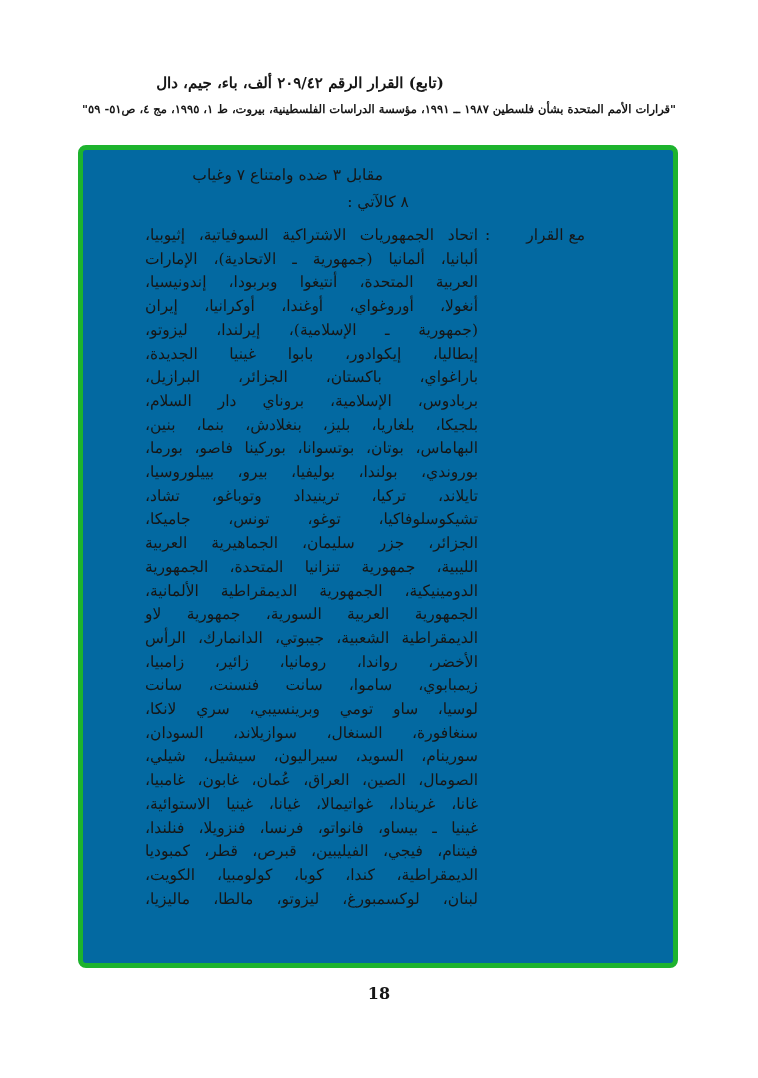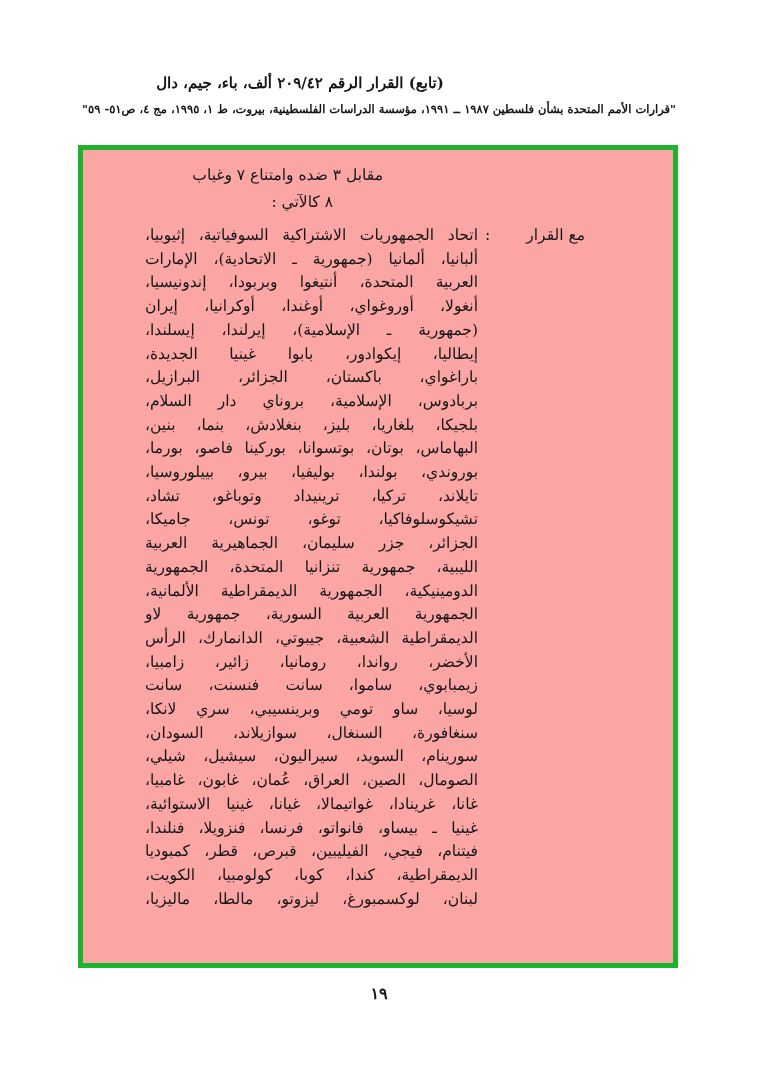--- a/index.html
+++ b/index.html
@@ -22,30 +22,30 @@
     position: absolute; top: 102px; left: 0; width: 758px;
     text-align: center;
     font-size: 11.5px; font-weight: 700;
     white-space: nowrap;
   }
   .green-box {
     position: absolute; left: 78px; top: 145px;
     width: 600px; height: 823px;
     box-sizing: border-box;
     border: 5px solid #1db32e;
-    border-radius: 0;
-    background: #fca5a5;
+    border-radius: 8px;
+    background: #0369a1;
   }
   .intro-line {
     text-align: right;
     font-size: 15.5px;
     line-height: 27px;
   }
   .intro-1 { margin-top: 12px; padding-left: 0; padding-right: 290px; white-space: nowrap; }
-  .intro-2 { padding-right: 340px; white-space: nowrap; }
+  .intro-2 { white-space: nowrap; text-align: center; }
   .vote-wrap {
     position: relative;
     margin-right: 195px;  
     margin-left: 62px;    
     margin-top: 8px;
   }
   .vote-label {
     position: absolute;
     top: 0;
     right: -107px;
@@ -87,21 +87,21 @@
   <div class="vote-wrap">
     <div class="vote-label">
       <span>مع القرار</span>
       <span>:</span>
     </div>
     <div class="vote-body">
         <div class="bline">اتحاد الجمهوريات الاشتراكية السوفياتية، إثيوبيا،</div>
         <div class="bline">ألبانيا، ألمانيا (جمهورية ـ الاتحادية)، الإمارات</div>
         <div class="bline">العربية المتحدة، أنتيغوا وبربودا، إندونيسيا،</div>
         <div class="bline">أنغولا، أوروغواي، أوغندا، أوكرانيا، إيران</div>
-        <div class="bline">(جمهورية ـ الإسلامية)، إيرلندا، إيسلندا،</div>
+        <div class="bline">(جمهورية ـ الإسلامية)، إيرلندا، ليزوتو،</div>
         <div class="bline">إيطاليا، إيكوادور، بابوا غينيا الجديدة،</div>
         <div class="bline">باراغواي، باكستان، الجزائر، البرازيل،</div>
         <div class="bline">بربادوس، الإسلامية، بروناي دار السلام،</div>
         <div class="bline">بلجيكا، بلغاريا، بليز، بنغلادش، بنما، بنين،</div>
         <div class="bline">البهاماس، بوتان، بوتسوانا، بوركينا فاصو، بورما،</div>
         <div class="bline">بوروندي، بولندا، بوليفيا، بيرو، بييلوروسيا،</div>
         <div class="bline">تايلاند، تركيا، ترينيداد وتوباغو، تشاد،</div>
         <div class="bline">تشيكوسلوفاكيا، توغو، تونس، جاميكا،</div>
         <div class="bline">الجزائر، جزر سليمان، الجماهيرية العربية</div>
         <div class="bline">الليبية، جمهورية تنزانيا المتحدة، الجمهورية</div>
@@ -117,13 +117,13 @@
         <div class="bline">غانا، غرينادا، غواتيمالا، غيانا، غينيا الاستوائية،</div>
         <div class="bline">غينيا ـ بيساو، فانواتو، فرنسا، فنزويلا، فنلندا،</div>
         <div class="bline">فيتنام، فيجي، الفيليبين، قبرص، قطر، كمبوديا</div>
         <div class="bline">الديمقراطية، كندا، كوبا، كولومبيا، الكويت،</div>
         <div class="bline">لبنان، لوكسمبورغ، ليزوتو، مالطا، ماليزيا،</div>
       </div>
   </div>
 
 </div>
 
-<div class="page-number">١٩</div>
+<div class="page-number">18</div>
 
 </body></html>

